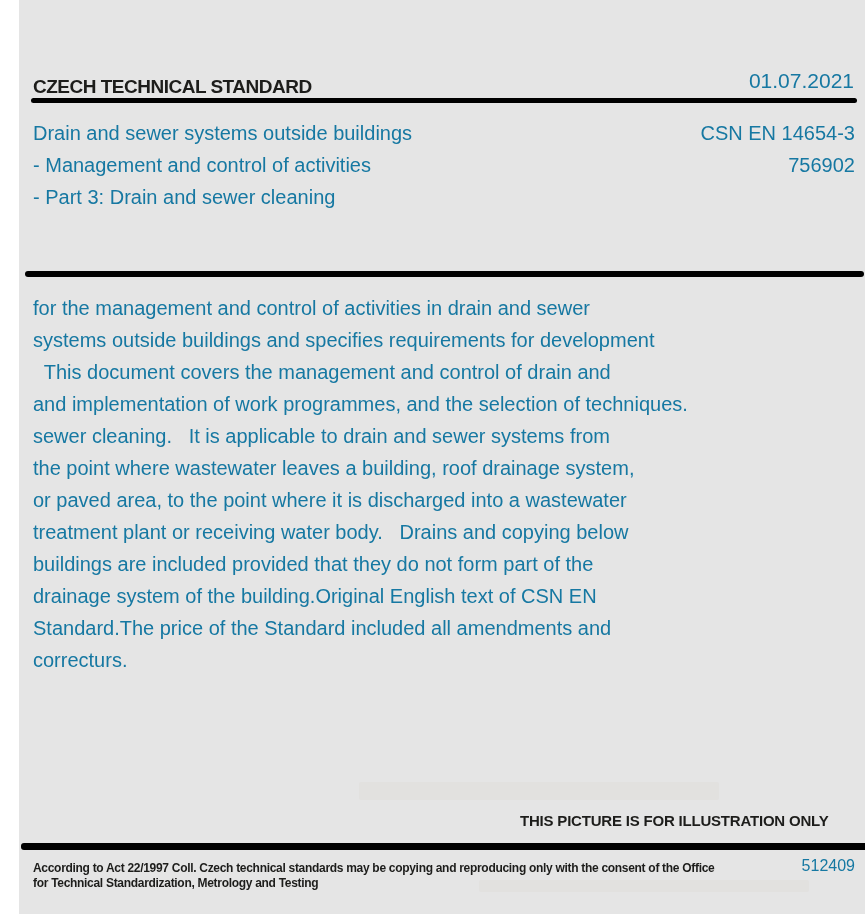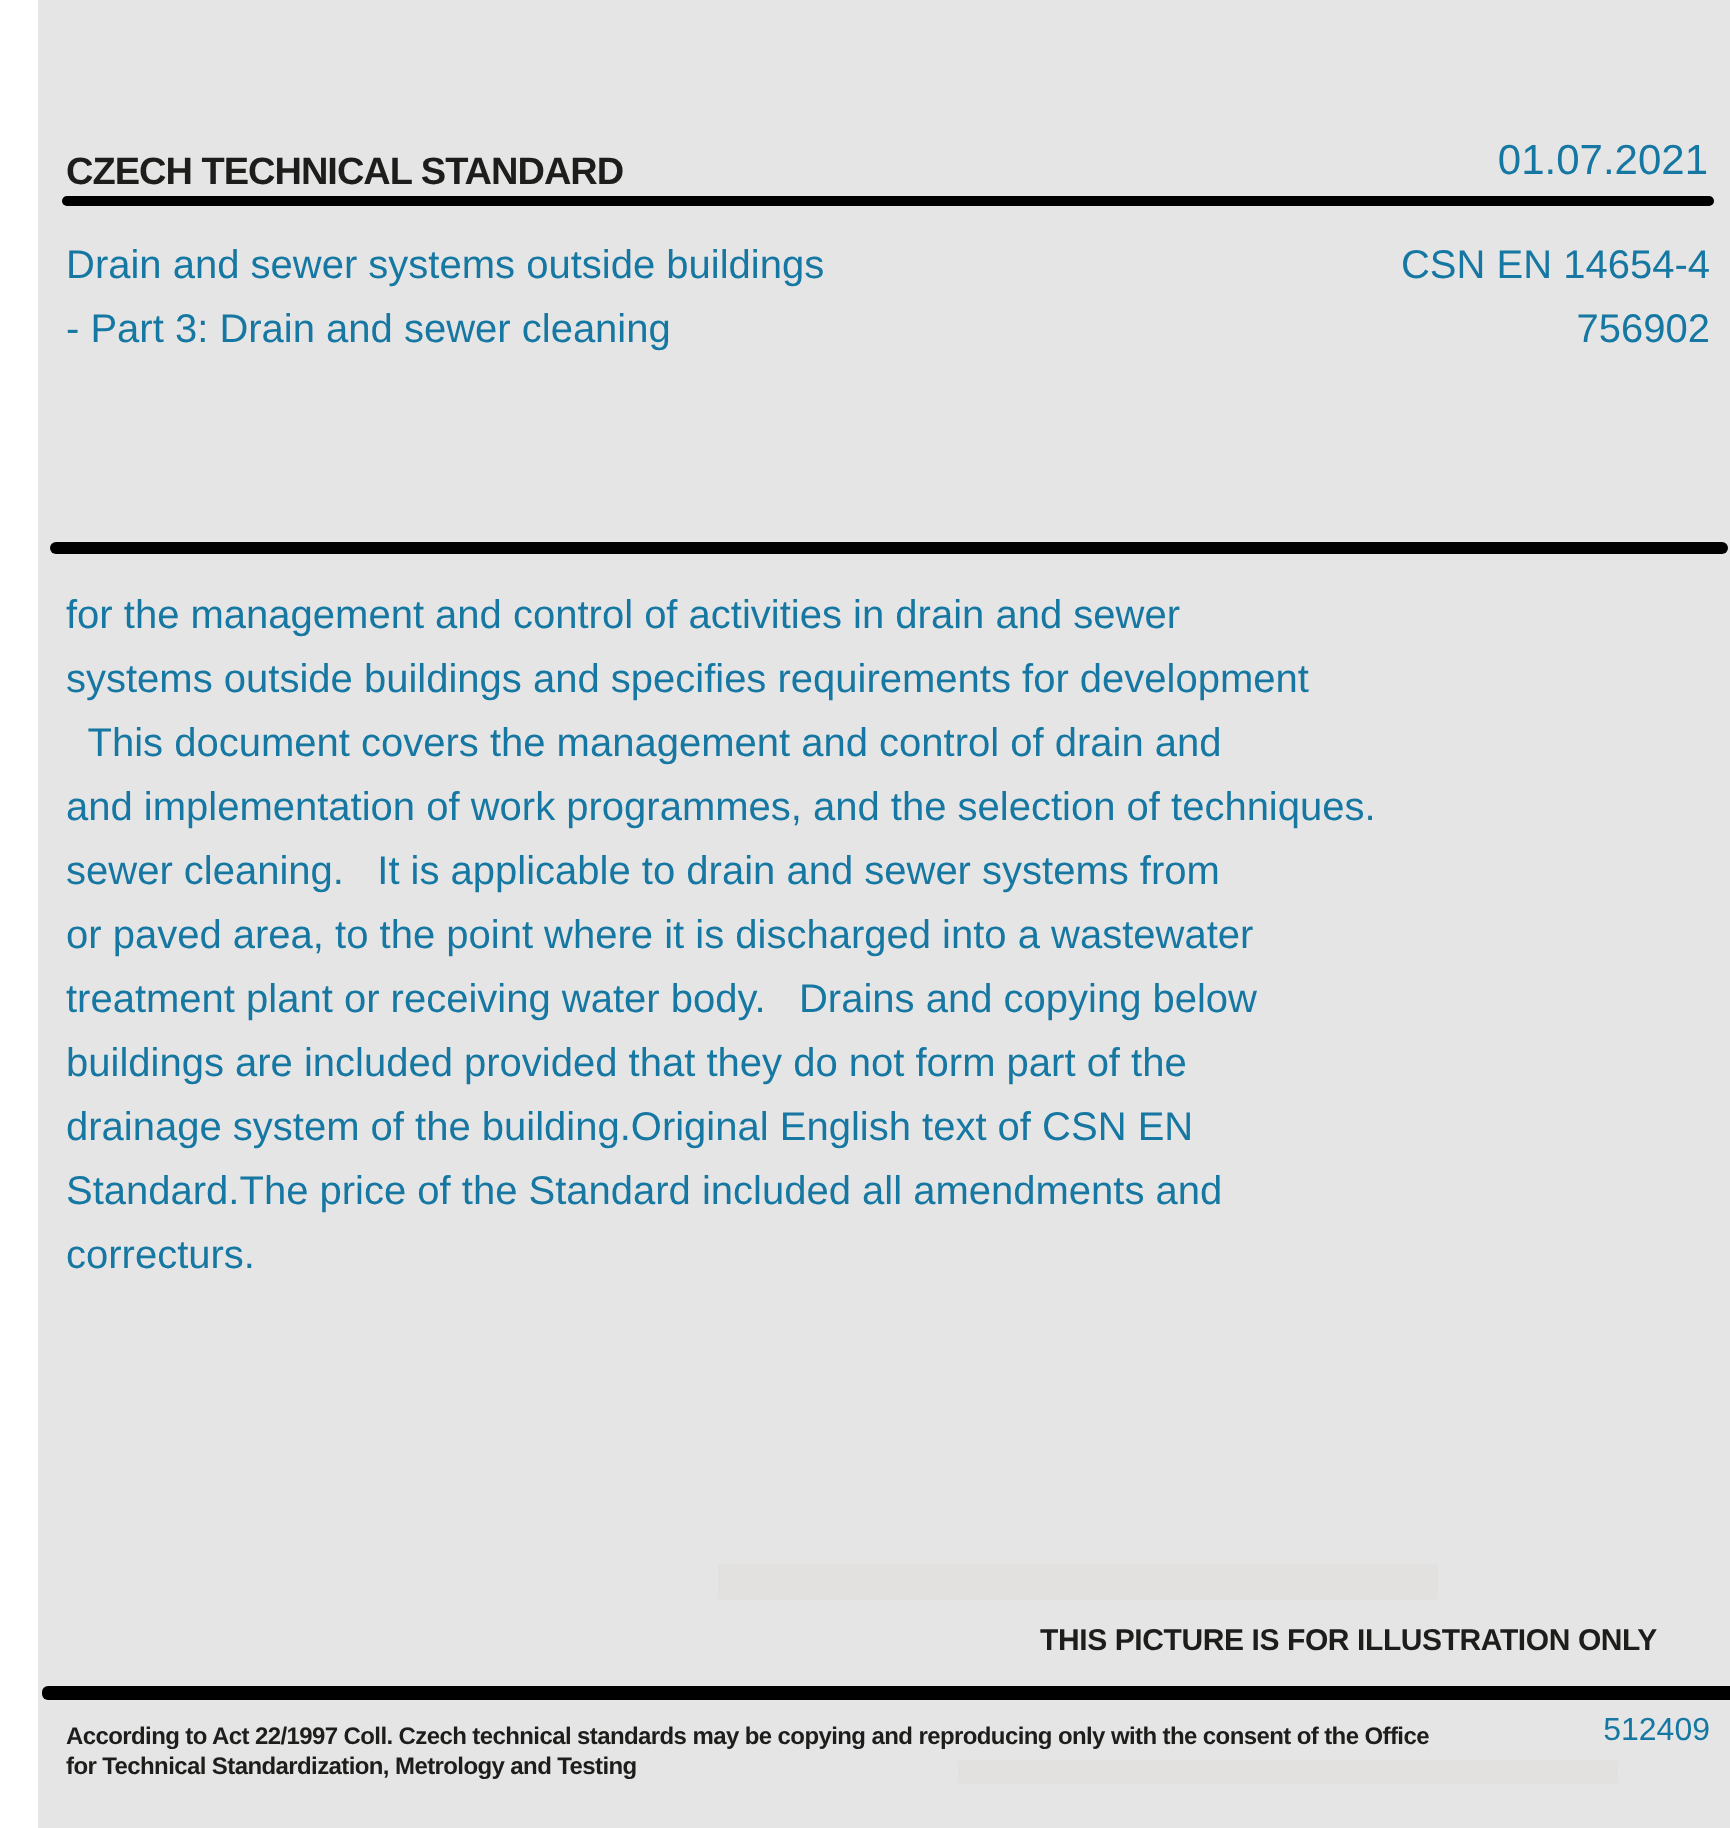--- a/index.html
+++ b/index.html
@@ -131,34 +131,36 @@
 <body>
 
 <div class="page">
 
   <div class="header-title">CZECH TECHNICAL STANDARD</div>
   <div class="header-date">01.07.2021</div>
   <div class="rule rule-1"></div>
 
   <div class="title-block">
     <div>Drain and sewer systems outside buildings</div>
+    <div>- Management and control of activities</div>
     <div>- Part 3: Drain and sewer cleaning</div>
   </div>
   <div class="codes-block">
-    <div>CSN EN 14654-4</div>
+    <div>CSN EN 14654-3</div>
     <div>756902</div>
   </div>
   <div class="rule rule-2"></div>
 
   <div class="body-block">
     <div class="pre">for the management and control of activities in drain and sewer</div>
     <div class="pre">systems outside buildings and specifies requirements for development</div>
     <div class="pre">  This document covers the management and control of drain and</div>
     <div class="pre">and implementation of work programmes, and the selection of techniques.</div>
     <div class="pre">sewer cleaning.   It is applicable to drain and sewer systems from</div>
+    <div class="pre">the point where wastewater leaves a building, roof drainage system,</div>
     <div class="pre">or paved area, to the point where it is discharged into a wastewater</div>
     <div class="pre">treatment plant or receiving water body.   Drains and copying below</div>
     <div class="pre">buildings are included provided that they do not form part of the</div>
     <div class="pre">drainage system of the building.Original English text of CSN EN</div>
     <div class="pre">Standard.The price of the Standard included all amendments and</div>
     <div class="pre">correcturs.</div>
   </div>
 
   <div class="watermark"></div>
   <div class="watermark-2"></div>

